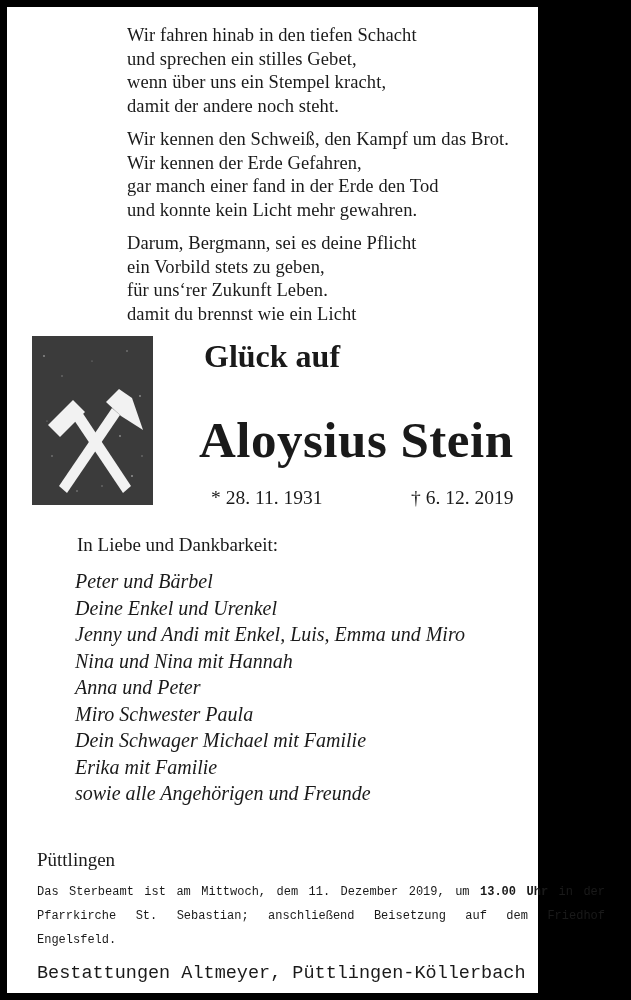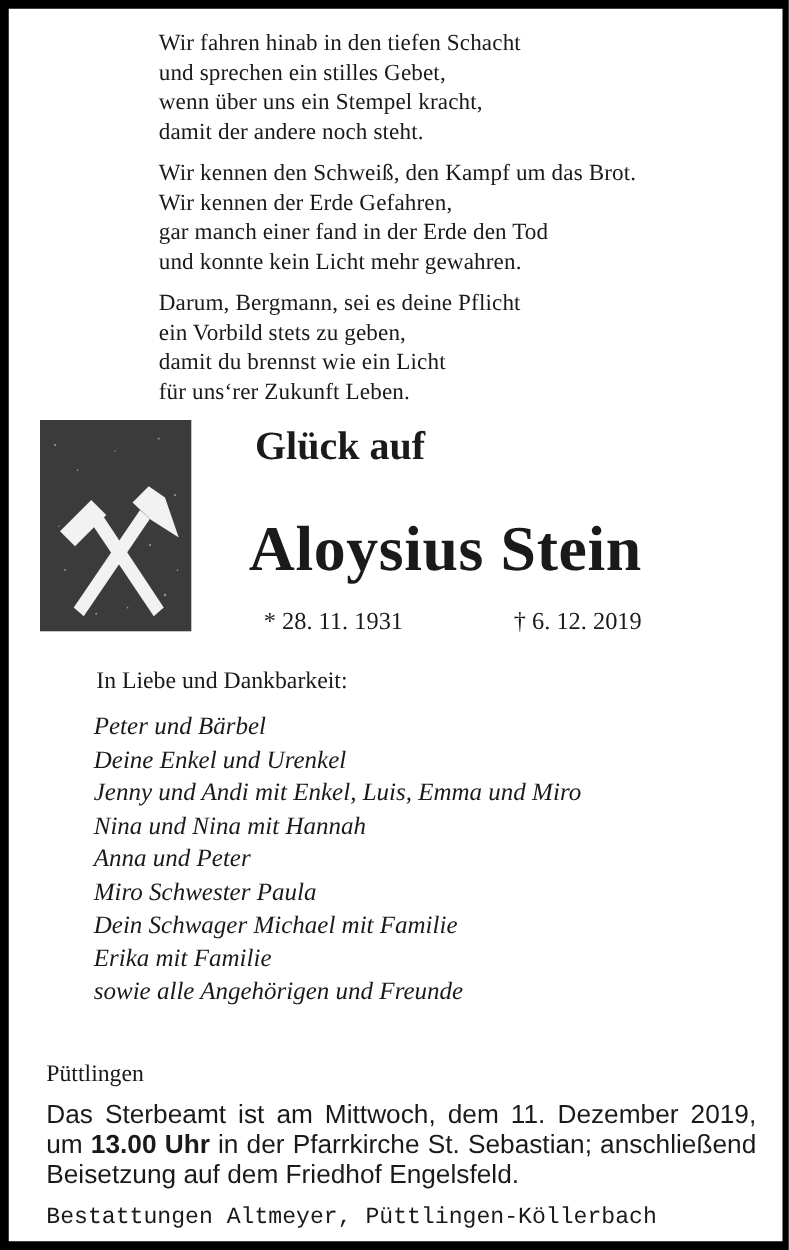--- a/index.html
+++ b/index.html
@@ -1,31 +1,31 @@
 <!DOCTYPE html>
 <html><head>
 <meta charset="utf-8">
 <style>
   html, body { margin:0; padding:0; }
   body { width:631px; height:1000px; background:#000; position:relative; overflow:hidden;
          font-family:"DejaVu Serif", "Liberation Serif", serif; color:#1a1a1a; }
-  .page { position:absolute; left:7px; top:7px; width:619px; height:986px; background:#fff; }
+  .page { position:absolute; left:7px; top:7px; width:531px; height:986px; background:#fff; }
   .poem { position:absolute; left:120px; top:17px; font-family:"Liberation Serif", serif; font-size:18.5px; line-height:23.5px; letter-spacing:0.1px; }
   .stanza { margin:0 0 10px 0; }
   .line { display:block; white-space:nowrap; }
   .emblem { position:absolute; left:25px; top:329px; width:121px; height:169px; background:#3a3a3a; }
   .emblem svg { width:100%; height:100%; display:block; }
   .glueck { position:absolute; left:197px; top:329px; font-family:"Liberation Serif", serif; font-weight:bold; font-size:32px; line-height:40px;text-align:right; }
   .name { position:absolute; left:192px; top:403px; font-family:"Liberation Serif", serif; font-weight:bold; font-size:51px; line-height:60px; letter-spacing:0.5px; }
   .dates { position:absolute; left:204px; top:478px; font-family:"Liberation Serif", serif; font-size:19.5px; line-height:26px; white-space:nowrap; }
   .dates .death { position:absolute; left:200px; top:0;text-align:center; }
   .thanks { position:absolute; left:70px; top:526px; font-family:"Liberation Serif", serif; font-size:19px; line-height:24px; }
   .family { position:absolute; left:68px; top:561px; font-family:"Liberation Serif", serif; font-style:italic; font-size:20px; line-height:26.5px; }
   .place { position:absolute; left:30px; top:841px; font-family:"Liberation Serif", serif; font-size:19px; line-height:24px; }
-  .service { position:absolute; left:30px; top:873px; width:568px; font-family:Liberation Sans, sans-serif; font-size:21px; line-height:24px; text-align:justify; }
+  .service { position:absolute; left:30px; top:873px; width:568px; font-family:Liberation Mono, monospace; font-size:12px; line-height:24px; text-align:justify; }
   .service b { font-weight:bold; }
   .funeral-home { position:absolute; left:30px; top:955px; font-family:Liberation Mono, monospace; font-size:18.5px; line-height:24px; white-space:nowrap; }
 </style>
 </head>
 <body>
 
 <div class="page">
 
   <div class="poem">
     <div class="stanza">
@@ -36,22 +36,22 @@
     </div>
     <div class="stanza">
       <span class="line">Wir kennen den Schweiß, den Kampf um das Brot.</span>
       <span class="line">Wir kennen der Erde Gefahren,</span>
       <span class="line">gar manch einer fand in der Erde den Tod</span>
       <span class="line">und konnte kein Licht mehr gewahren.</span>
     </div>
     <div class="stanza">
       <span class="line">Darum, Bergmann, sei es deine Pflicht</span>
       <span class="line">ein Vorbild stets zu geben,</span>
+      <span class="line">für uns‘rer Zukunft Leben.</span>
       <span class="line">damit du brennst wie ein Licht</span>
-      <span class="line">für uns‘rer Zukunft Leben.</span>
     </div>
   </div>
 
   <div class="emblem">
     <svg viewBox="0 0 121 169" xmlns="http://www.w3.org/2000/svg">
       <rect width="121" height="169" fill="#3b3b3b"></rect>
       <g fill="#d9d9d9" opacity="0.55">
         <circle cx="12" cy="20" r="0.9"></circle>
           <circle cx="30" cy="40" r="0.7"></circle>
           <circle cx="95" cy="15" r="0.8"></circle>

